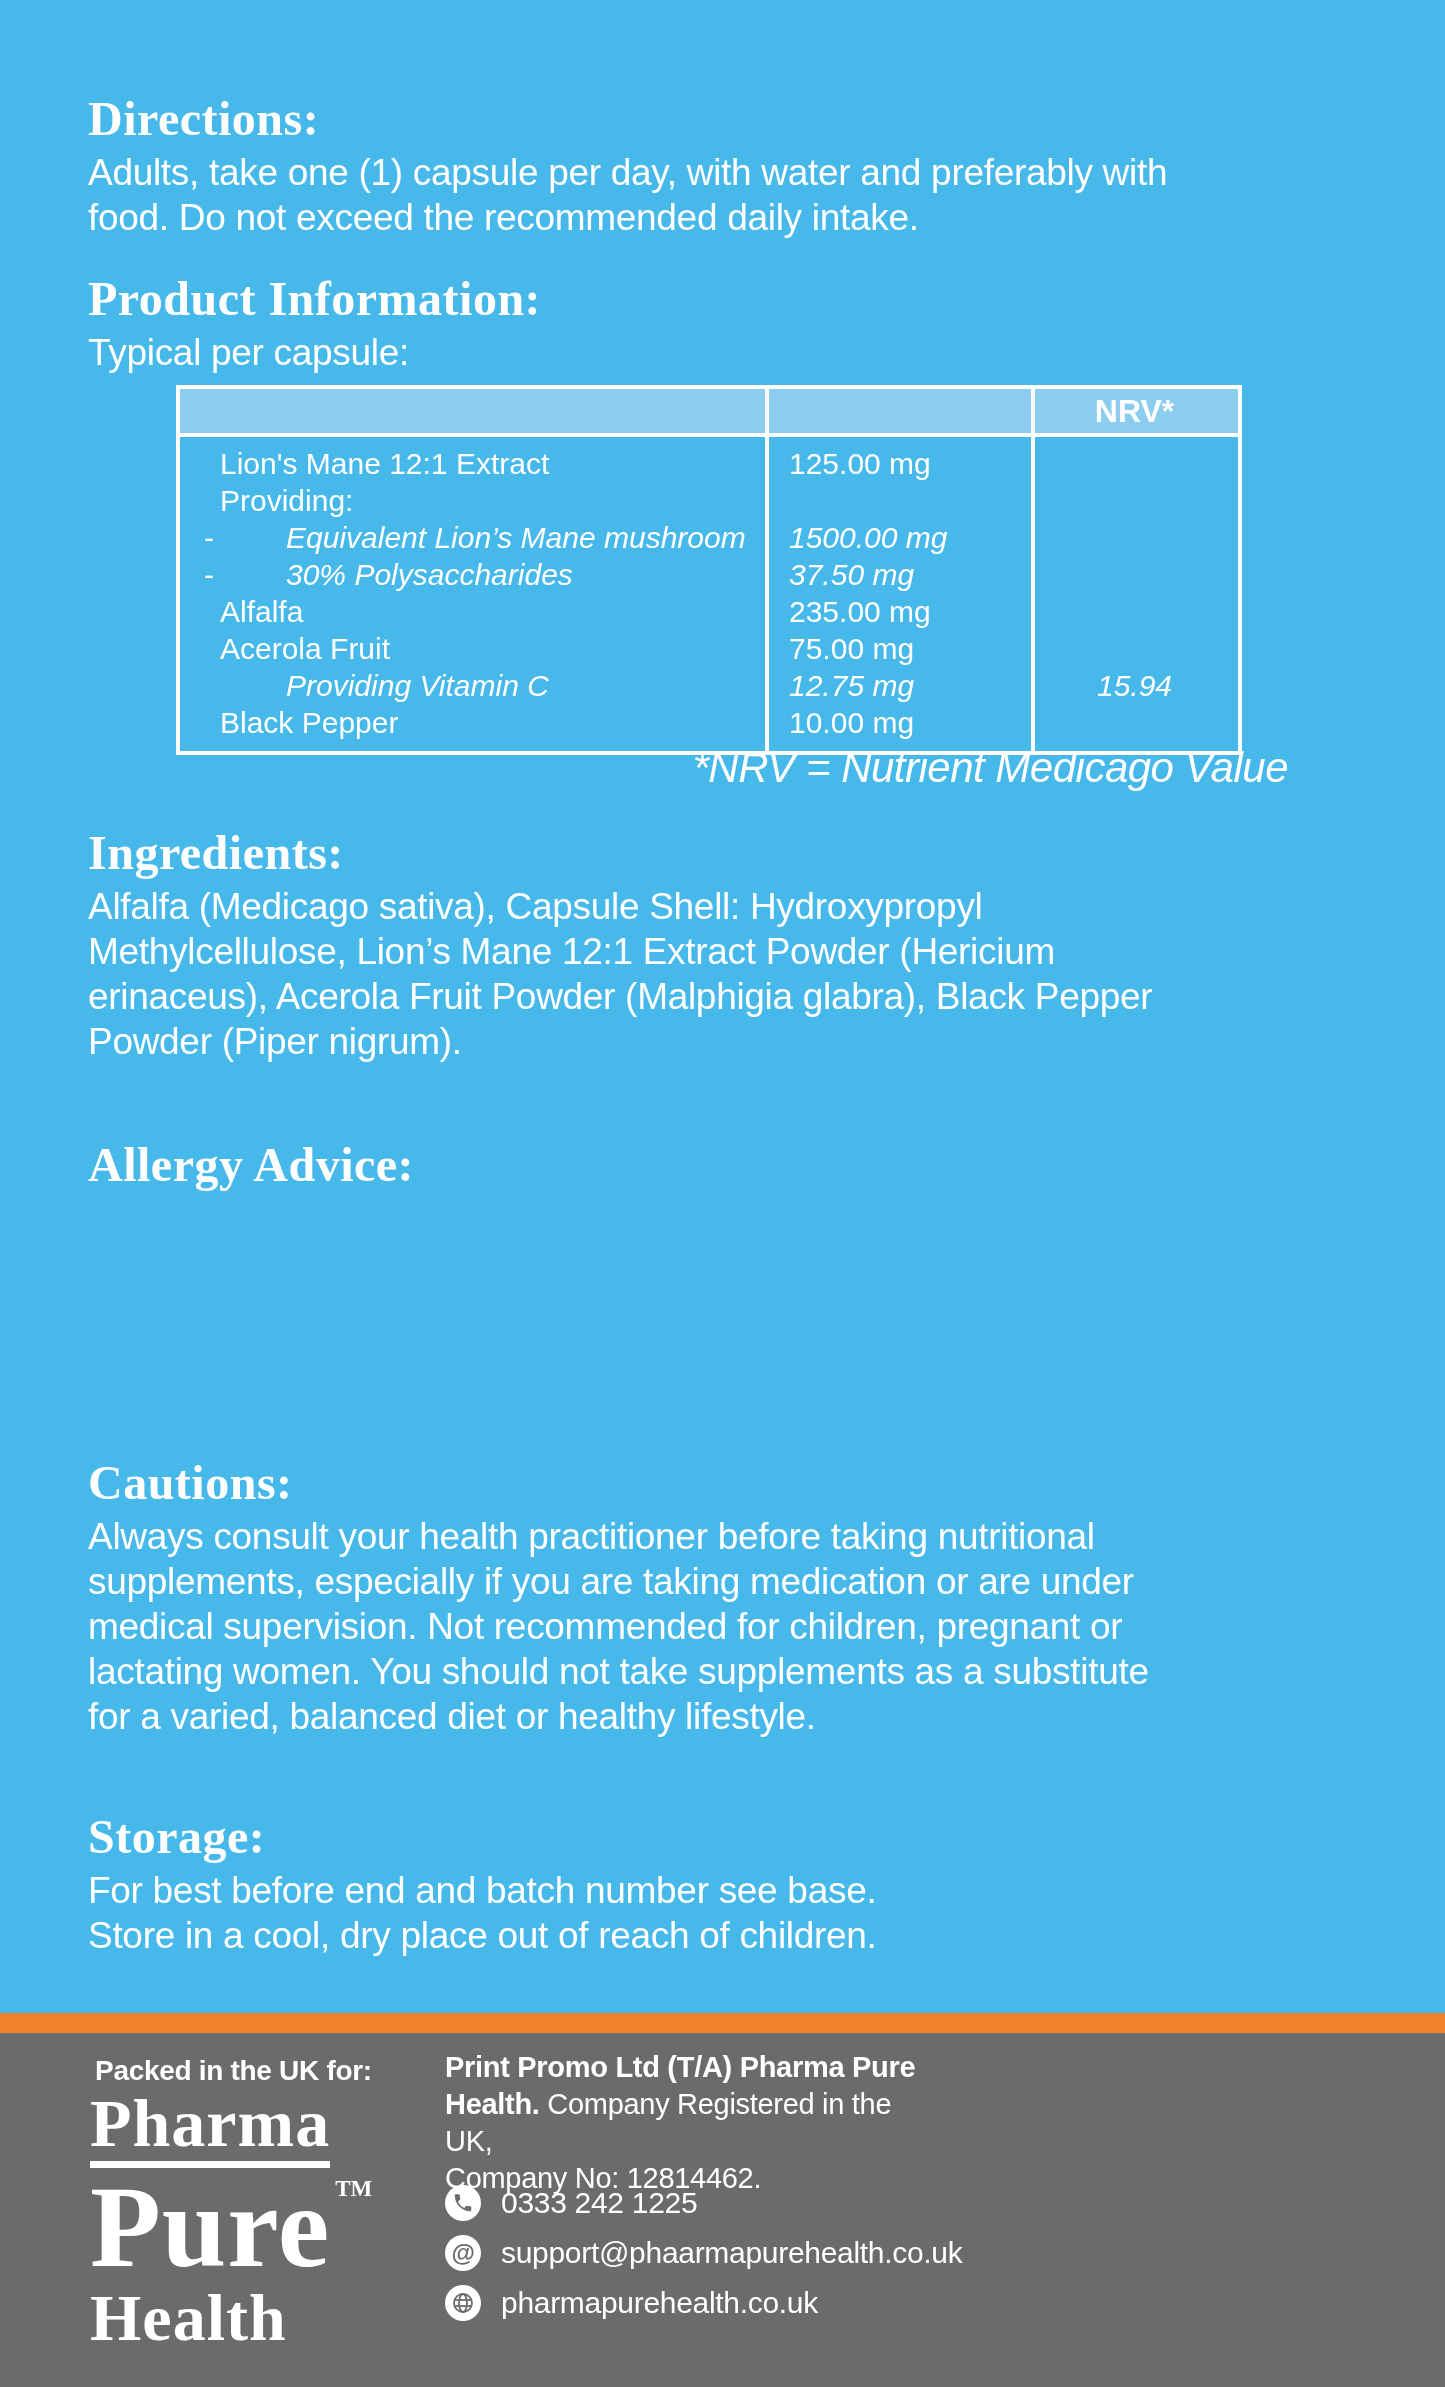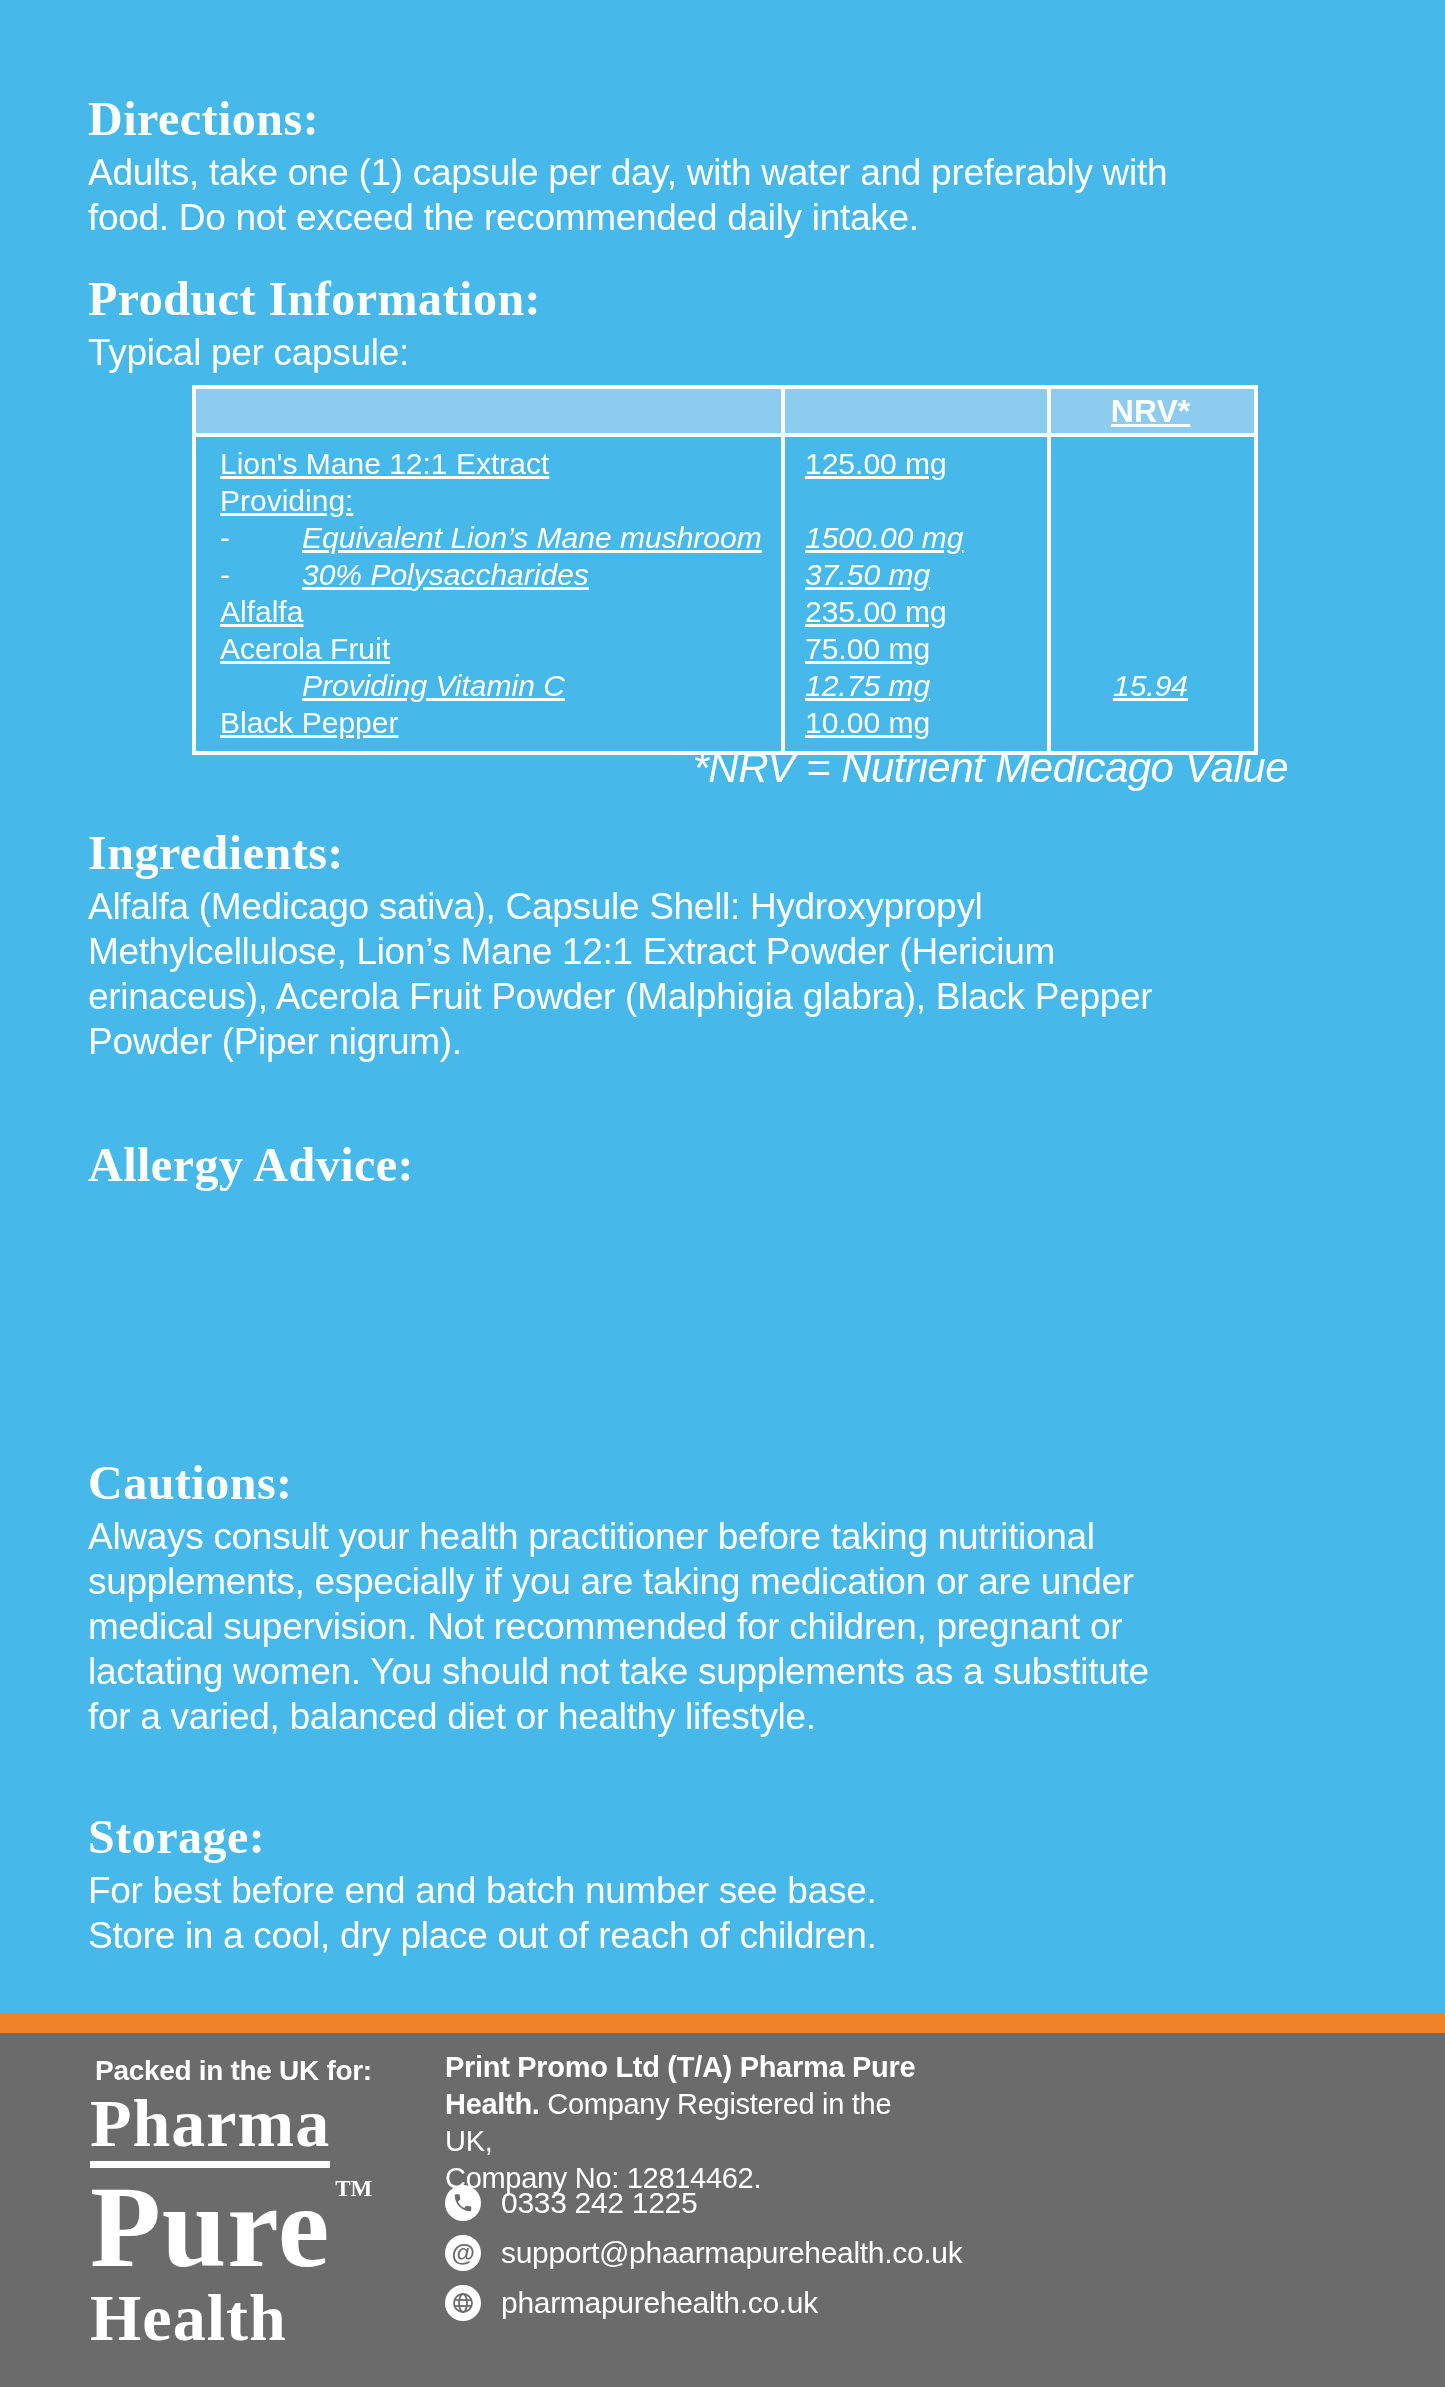--- a/index.html
+++ b/index.html
@@ -31,24 +31,23 @@
   .sec .body{
     margin:4px 0 0 0;
     font-size:37px;
     line-height:45px;
     letter-spacing:-0.3px;
     white-space:pre-line;
   }
   
   .info-table{
     position:absolute;
-    left:192px;top:385px;
+    left:176px;top:385px;
     width:1066px;
     border:4px solid var(--white);
-    text-decoration:underline;
   }
   .t-header{
     position:relative;
     height:48px;
     background:var(--table-header);
     border-bottom:4px solid var(--white);
     display:grid;
     grid-template-columns:585px 266px 1fr;
     align-items:center;
   }
@@ -59,21 +58,21 @@
     font-size:32px;
   }
   .t-body{position:relative;padding:8px 0 10px 0;}
   .t-row{
     display:grid;
     grid-template-columns:585px 266px 1fr;
     height:37px;
     align-items:center;
     font-size:30px;
   }
-  .cell-name{position:relative;padding-left:24px;white-space:nowrap;}
+  .cell-name{position:relative;padding-left:40px;white-space:nowrap;}
   .cell-name .dash{position:absolute;left:24px;top:0;}
   .cell-name.indented{padding-left:106px;}
   .cell-amount{padding-left:24px;white-space:nowrap;}
   .cell-nrv{text-align:center;}
   .t-row.italic .cell-name,
   .t-row.italic .cell-amount,
   .t-row.italic .cell-nrv{font-style:italic;}
   .vline{position:absolute;top:0;bottom:0;width:4px;background:var(--white);}
   .vline.v1{left:585px;}
   .vline.v2{left:851px;}

